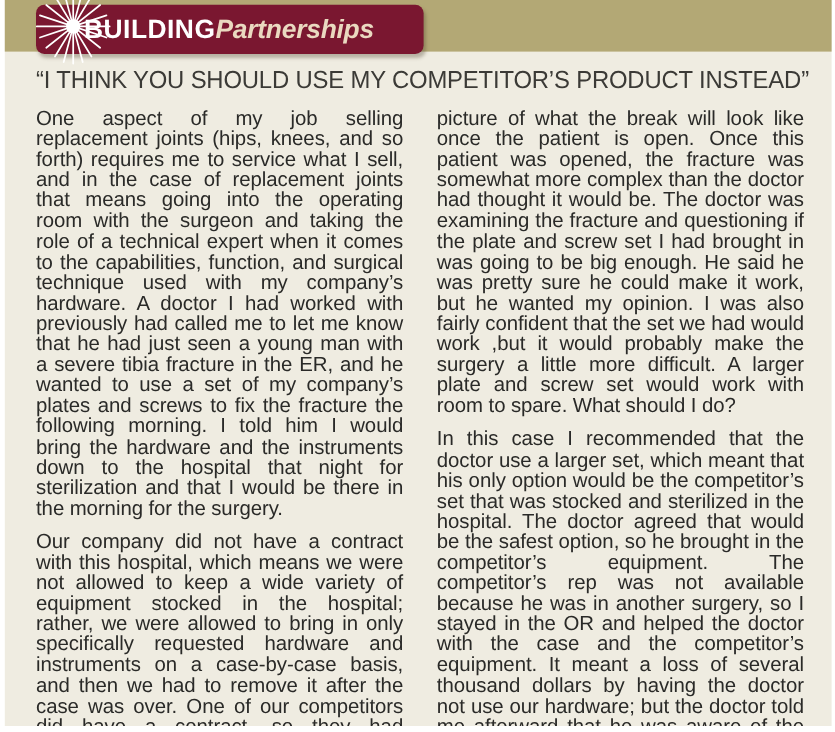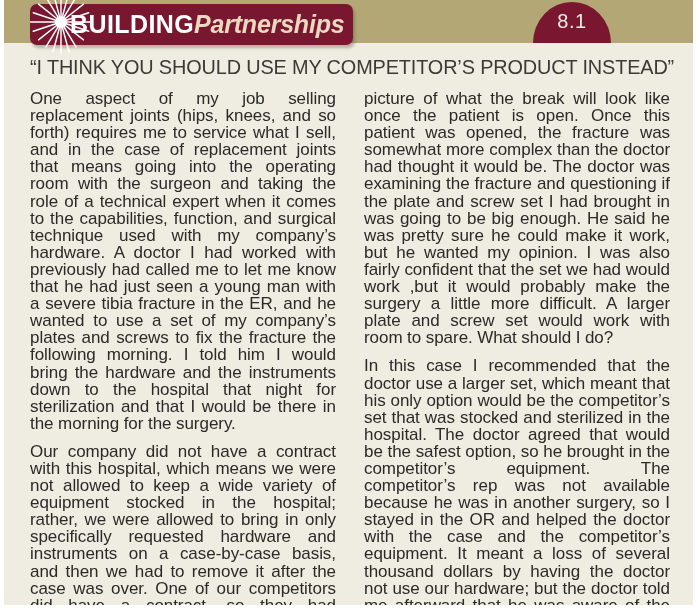--- a/index.html
+++ b/index.html
@@ -47,21 +47,21 @@
     box-shadow: 2px 3px 3px rgba(80,70,50,0.35);
   }
 
   #banner-text {
     position: absolute;
     left: 66px;
     top: 6px;
     height: 37px;
     line-height: 37px;
     white-space: nowrap;
-    font-size: 25px;
+    font-size: 22px;
     letter-spacing: 0.1px;
   }
   #banner-text .bld {
     color: #ffffff;
     font-weight: bold;
     letter-spacing: 0.4px;
   }
   #banner-text .ptn {
     color: #ead9c0;
     font-weight: bold;
@@ -170,23 +170,20 @@
       <line x1="50" y1="50" x2="8" y2="64"></line>
       <line x1="50" y1="50" x2="4" y2="50"></line>
       <line x1="50" y1="50" x2="8" y2="36"></line>
       <line x1="50" y1="50" x2="16" y2="23"></line>
       <line x1="50" y1="50" x2="27" y2="12"></line>
       <line x1="50" y1="50" x2="38" y2="5"></line>
     </g>
     <circle cx="50" cy="50" r="9" fill="#ffffff"></circle>
   </svg>
 
-  <div id="dome">
-    <div id="dome-number">8.1</div>
-  </div>
 
   <div id="title">“I THINK YOU SHOULD USE MY COMPETITOR’S PRODUCT INSTEAD”</div>
 
   <div id="columns">
     <div class="col">
       <p>One aspect of my job selling replacement joints (hips, knees, and so forth) requires me to service what I sell, and in the case of replacement joints that means going into the operating room with the surgeon and taking the role of a technical expert when it comes to the capabilities, function, and surgical technique used with my company’s hardware. A doctor I had worked with previously had called me to let me know that he had just seen a young man with a severe tibia fracture in the ER, and he wanted to use a set of my company’s plates and screws to fix the fracture the following morning. I told him I would bring the hardware and the instruments down to the hospital that night for sterilization and that I would be there in the morning for the surgery.</p>
       <p>Our company did not have a contract with this hospital, which means we were not allowed to keep a wide variety of equipment stocked in the hospital; rather, we were allowed to bring in only specifically requested hardware and instruments on a case-by-case basis, and then we had to remove it after the case was over. One of our competitors did have a contract, so they had basically every product they make stocked in the hospital; my company was trying to secure the same deal, which would be worth a substantial amount of money. This usually requires surgeons trying our equipment and liking the product and the service enough that they want it available at all times.</p>
       <p>I arrived the following morning, and the surgery began on time. This type of surgery is one where the surgeon opens the area of the fracture, reduces the fracture gap, and then fixes the bone back in position with the plates and screws. Sometimes the X-rays don’t provide an accurate</p>
     </div>
     <div class="col">

